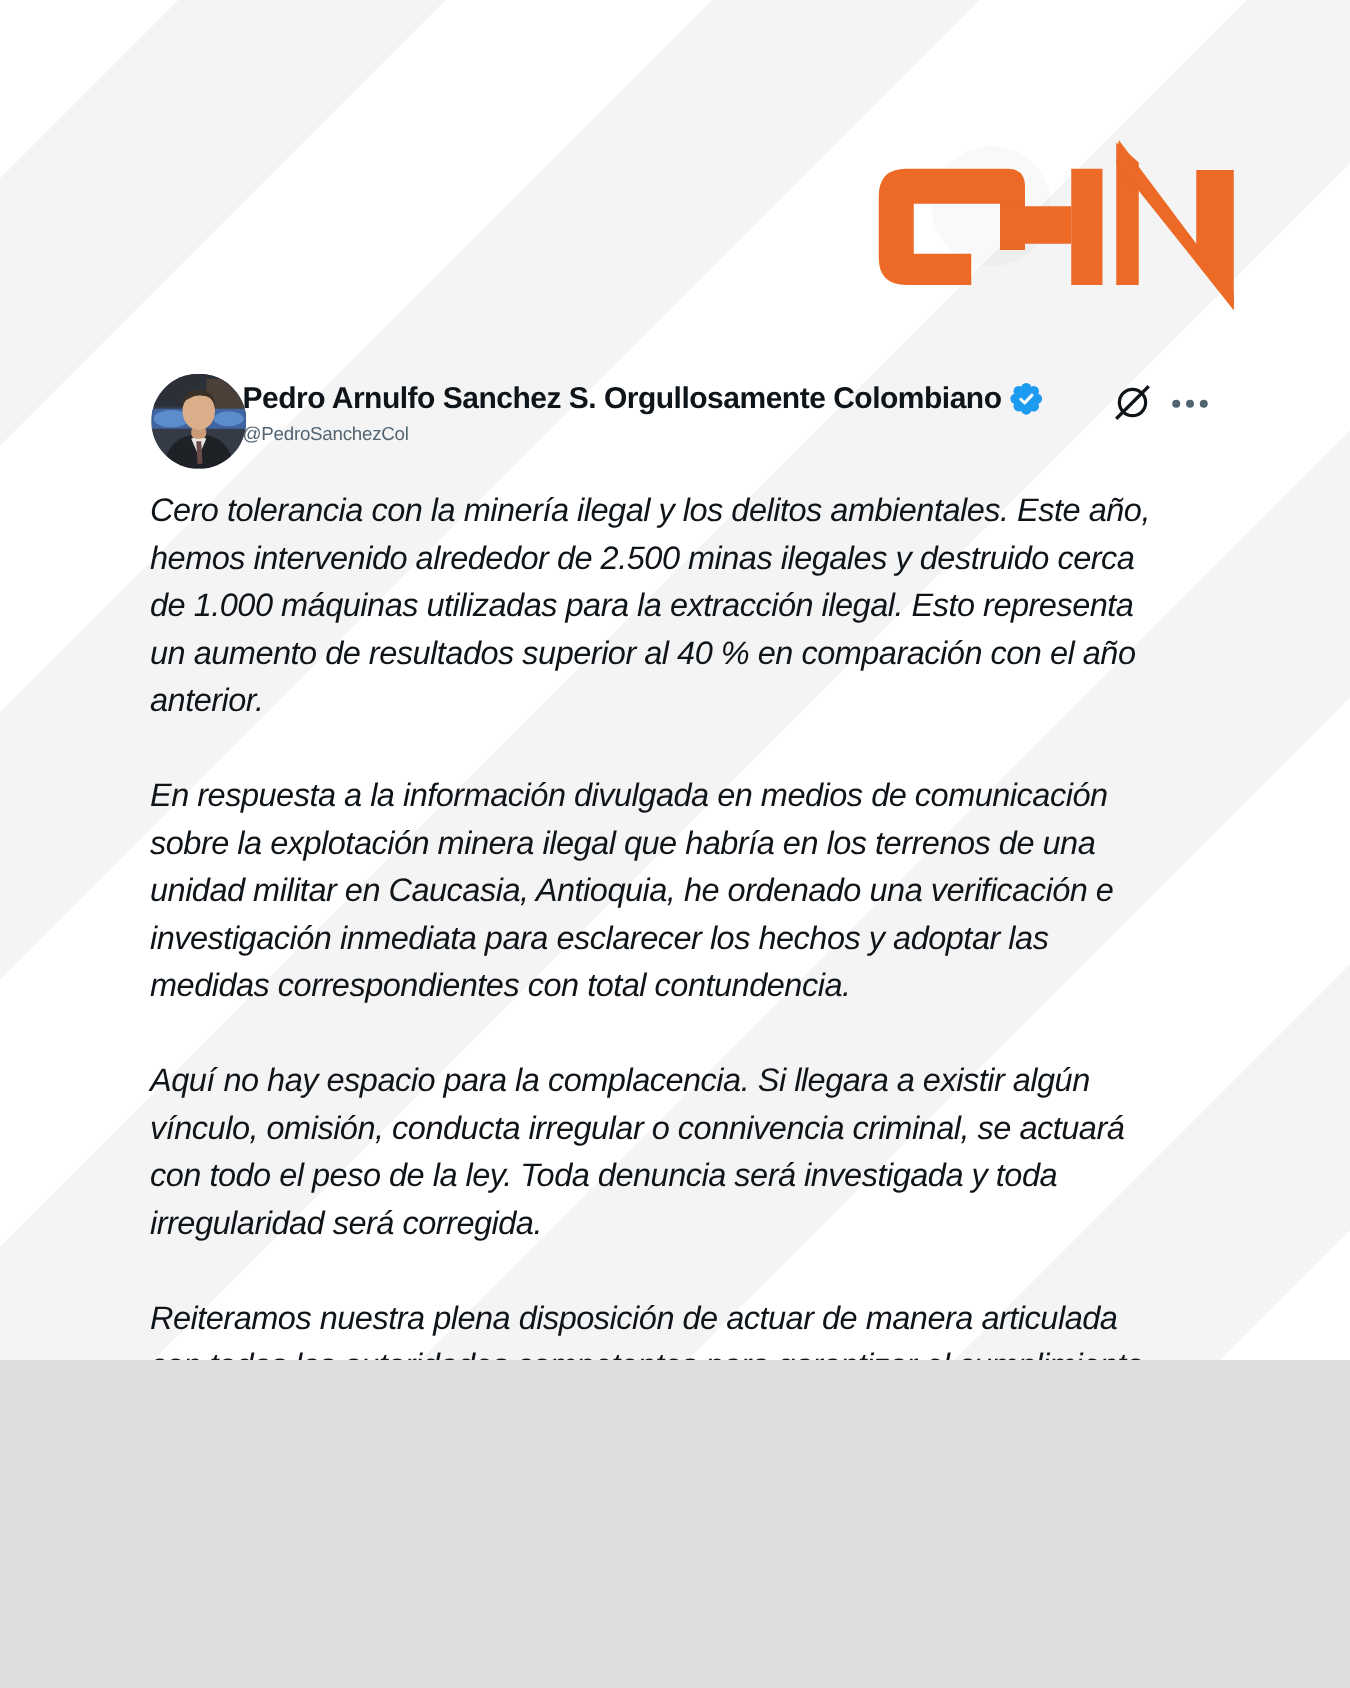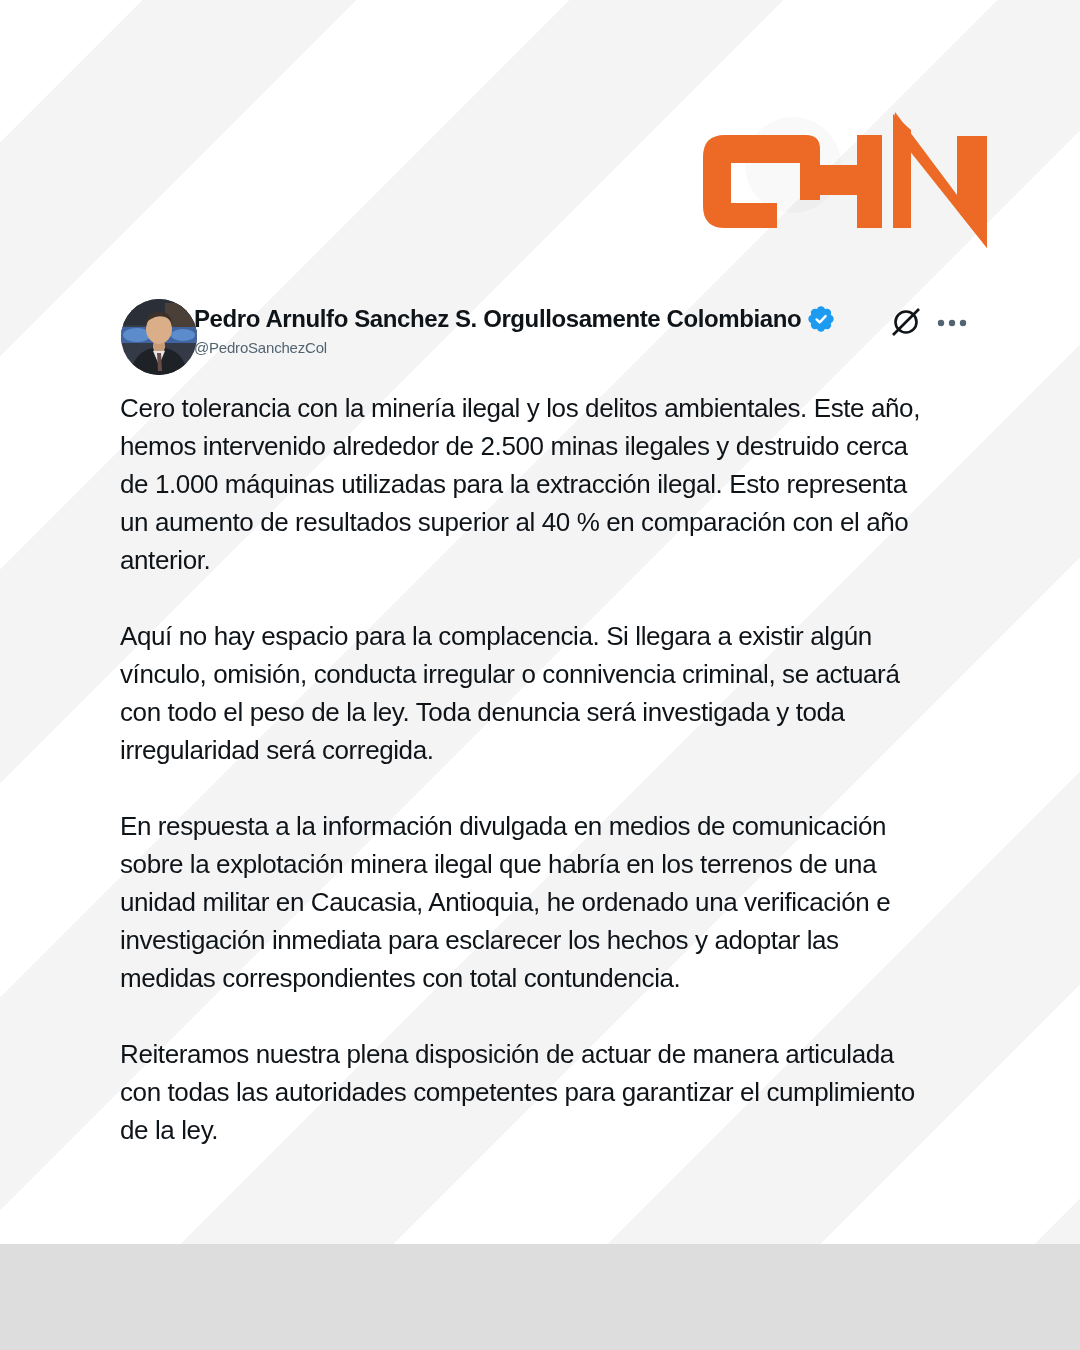--- a/index.html
+++ b/index.html
@@ -1,18 +1,18 @@
 <!DOCTYPE html>
 <html lang="es"><head>
 <meta charset="utf-8">
 <style>
   html,body{margin:0;padding:0;background:#ddd;}
   .canvas{
     position:relative;
-    width:1080px;height:1244px;
+    width:1080px;height:1088px;
     margin:0 auto;
     overflow:hidden;
     font-family:"Liberation Sans","DejaVu Sans",sans-serif;
     background:repeating-linear-gradient(135deg,
       #ffffff 0 101px,
       #f4f4f5 101px 252px,
       #ffffff 252px 302px);
   }
   .deco-circle{
     position:absolute;left:745px;top:117px;width:96px;height:96px;
@@ -39,20 +39,21 @@
     position:absolute;left:194px;top:339px;
     font-size:15px;color:#536471;letter-spacing:-0.2px;white-space:nowrap;
   }
   .grok-btn{position:absolute;left:886px;top:302px;width:40px;height:40px;cursor:pointer;}
   .more-btn{position:absolute;left:932px;top:302px;width:40px;height:40px;cursor:pointer;}
   .grok-btn svg,.more-btn svg{display:block;width:100%;height:100%;}
 
   .tweet-body{
     position:absolute;left:120px;top:389px;width:900px;
     color:#0f1419;
+    font-style:italic;
   }
   .tweet-body p{
     margin:0 0 38px 0;
     font-size:26px;line-height:38px;letter-spacing:-0.4px;
     white-space:pre-line;
   }
   .tweet-body p:last-child{margin-bottom:0;}
 </style>
 </head>
 <body>
@@ -141,27 +142,27 @@
       </svg>
     </div>
   </div>
 
   <div class="tweet-body">
     <p>Cero tolerancia con la minería ilegal y los delitos ambientales. Este año,
 hemos intervenido alrededor de 2.500 minas ilegales y destruido cerca
 de 1.000 máquinas utilizadas para la extracción ilegal. Esto representa
 un aumento de resultados superior al 40 % en comparación con el año
 anterior.</p>
-    <p>Aquí no hay espacio para la complacencia. Si llegara a existir algún
-vínculo, omisión, conducta irregular o connivencia criminal, se actuará
-con todo el peso de la ley. Toda denuncia será investigada y toda
-irregularidad será corregida.</p>
     <p>En respuesta a la información divulgada en medios de comunicación
 sobre la explotación minera ilegal que habría en los terrenos de una
 unidad militar en Caucasia, Antioquia, he ordenado una verificación e
 investigación inmediata para esclarecer los hechos y adoptar las
 medidas correspondientes con total contundencia.</p>
+    <p>Aquí no hay espacio para la complacencia. Si llegara a existir algún
+vínculo, omisión, conducta irregular o connivencia criminal, se actuará
+con todo el peso de la ley. Toda denuncia será investigada y toda
+irregularidad será corregida.</p>
     <p>Reiteramos nuestra plena disposición de actuar de manera articulada
 con todas las autoridades competentes para garantizar el cumplimiento
 de la ley.</p>
   </div>
 
 </div>
 
 </body></html>

